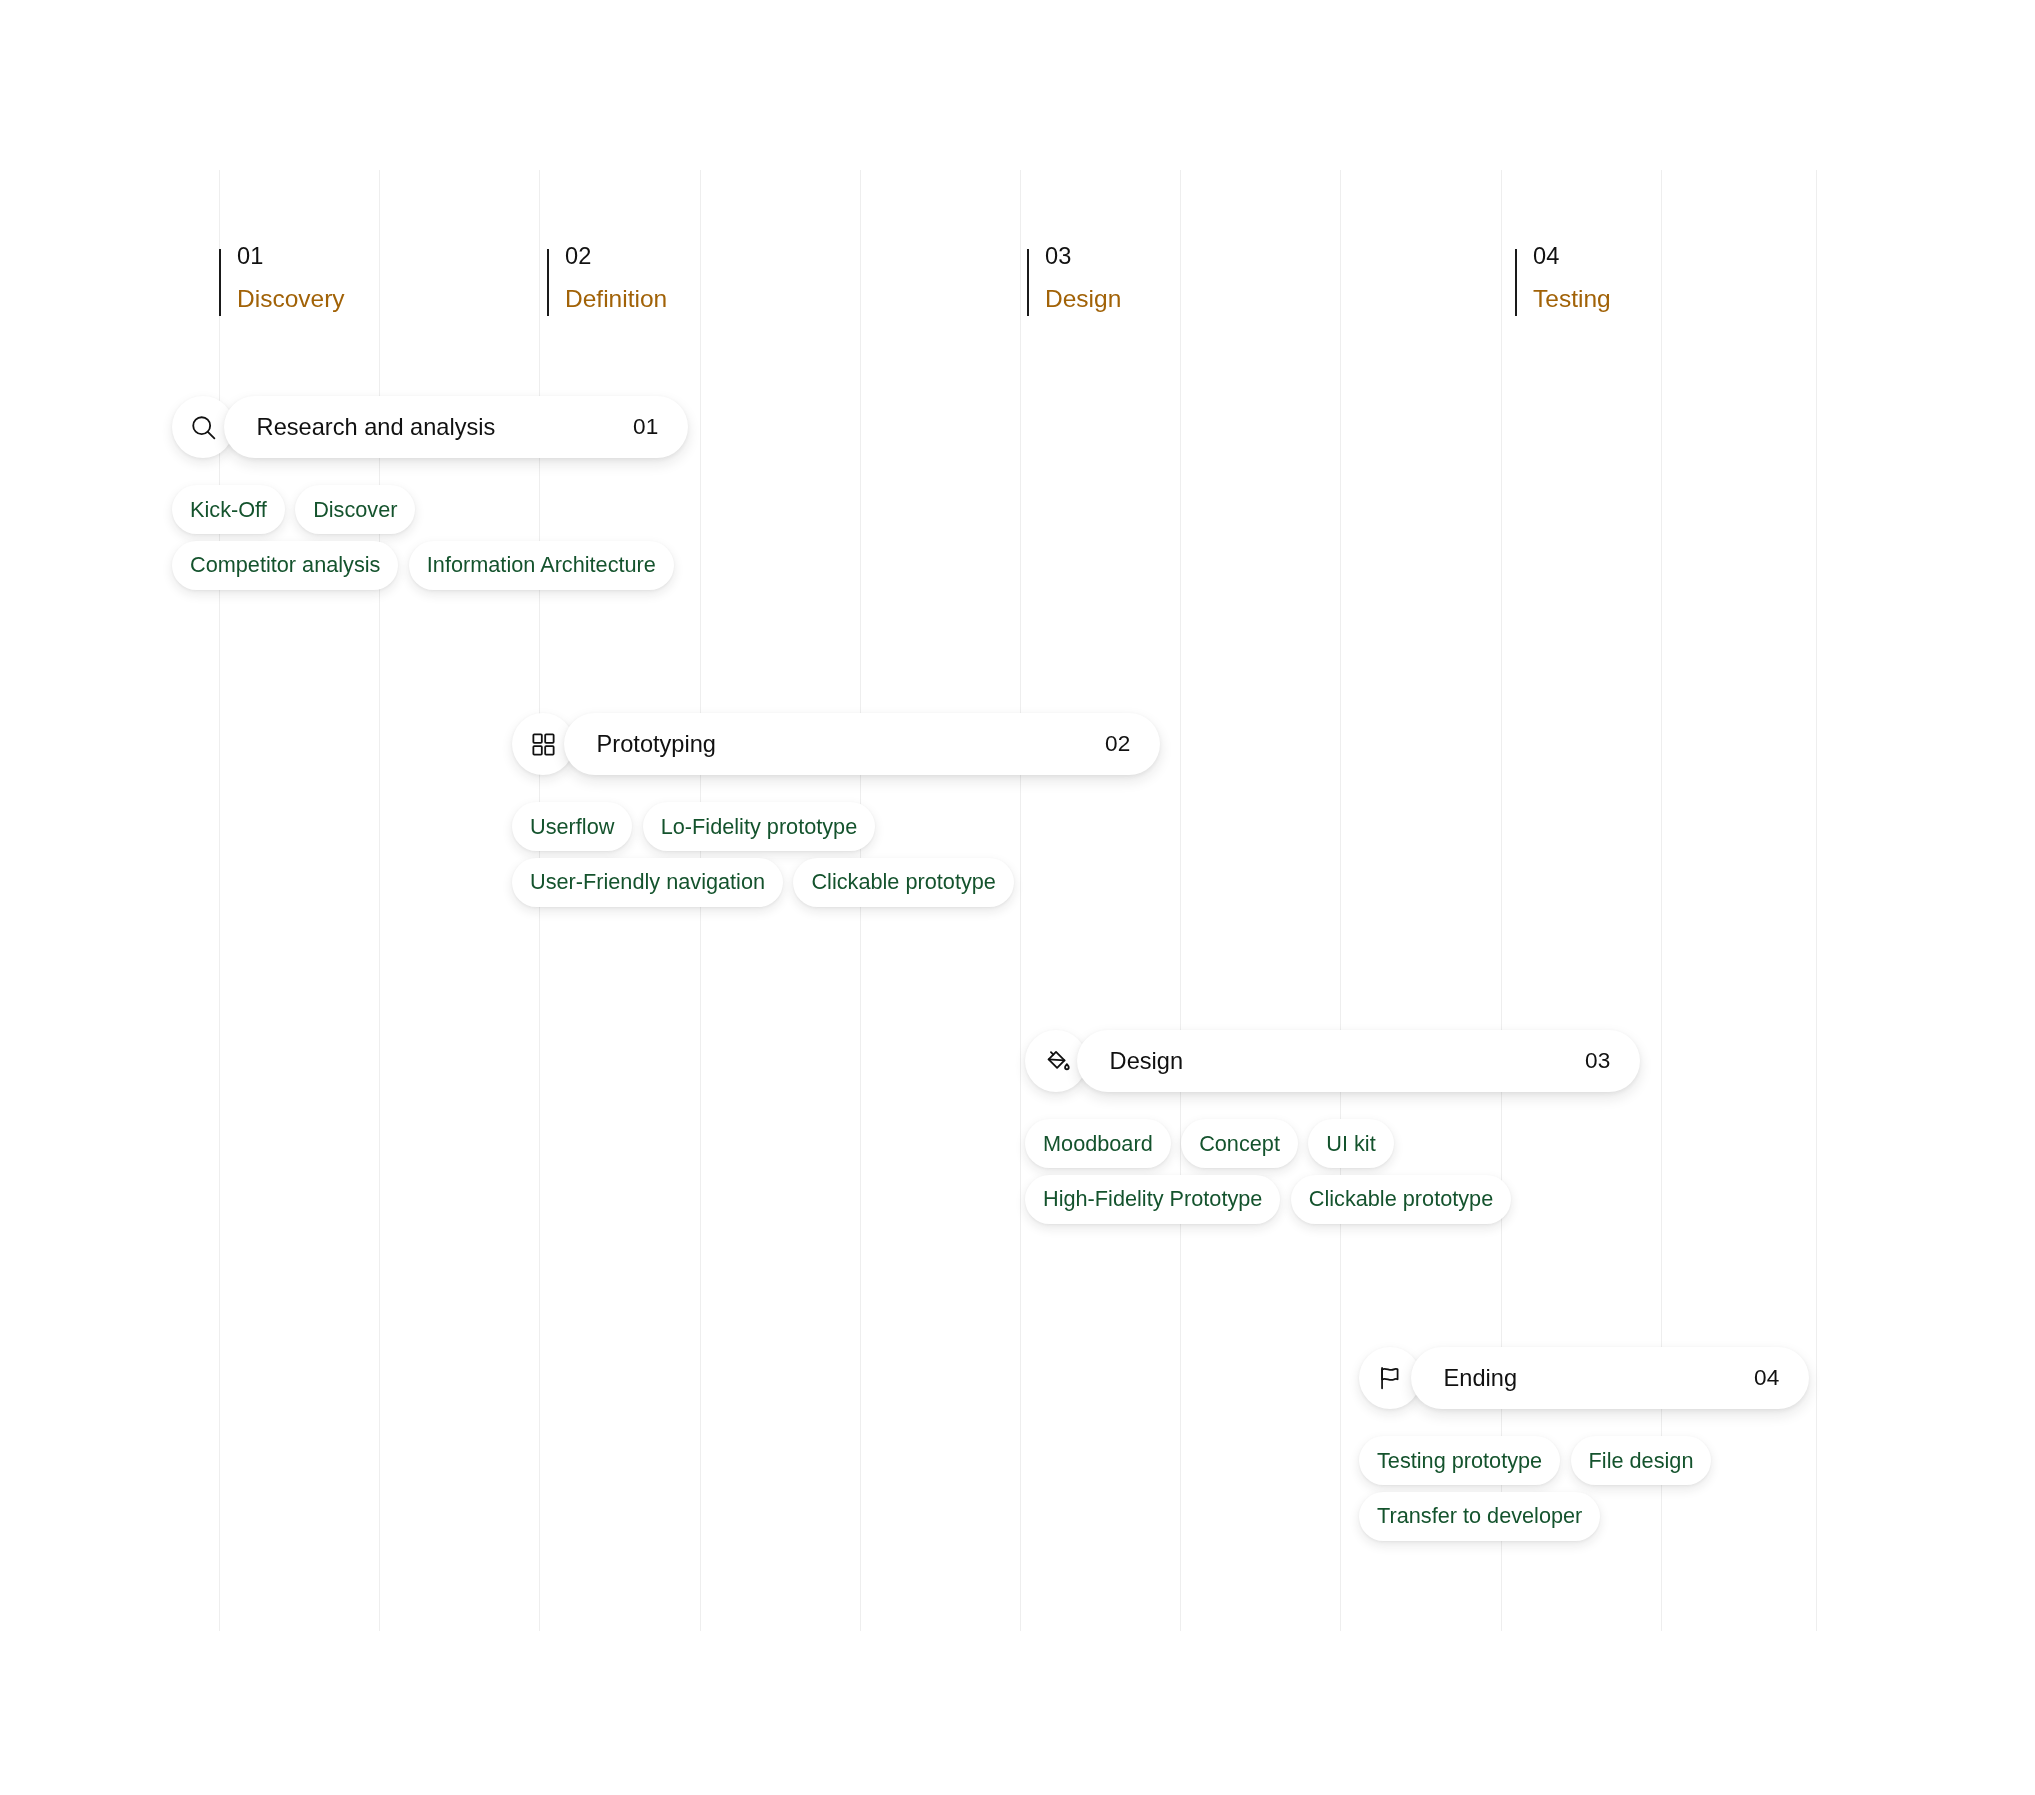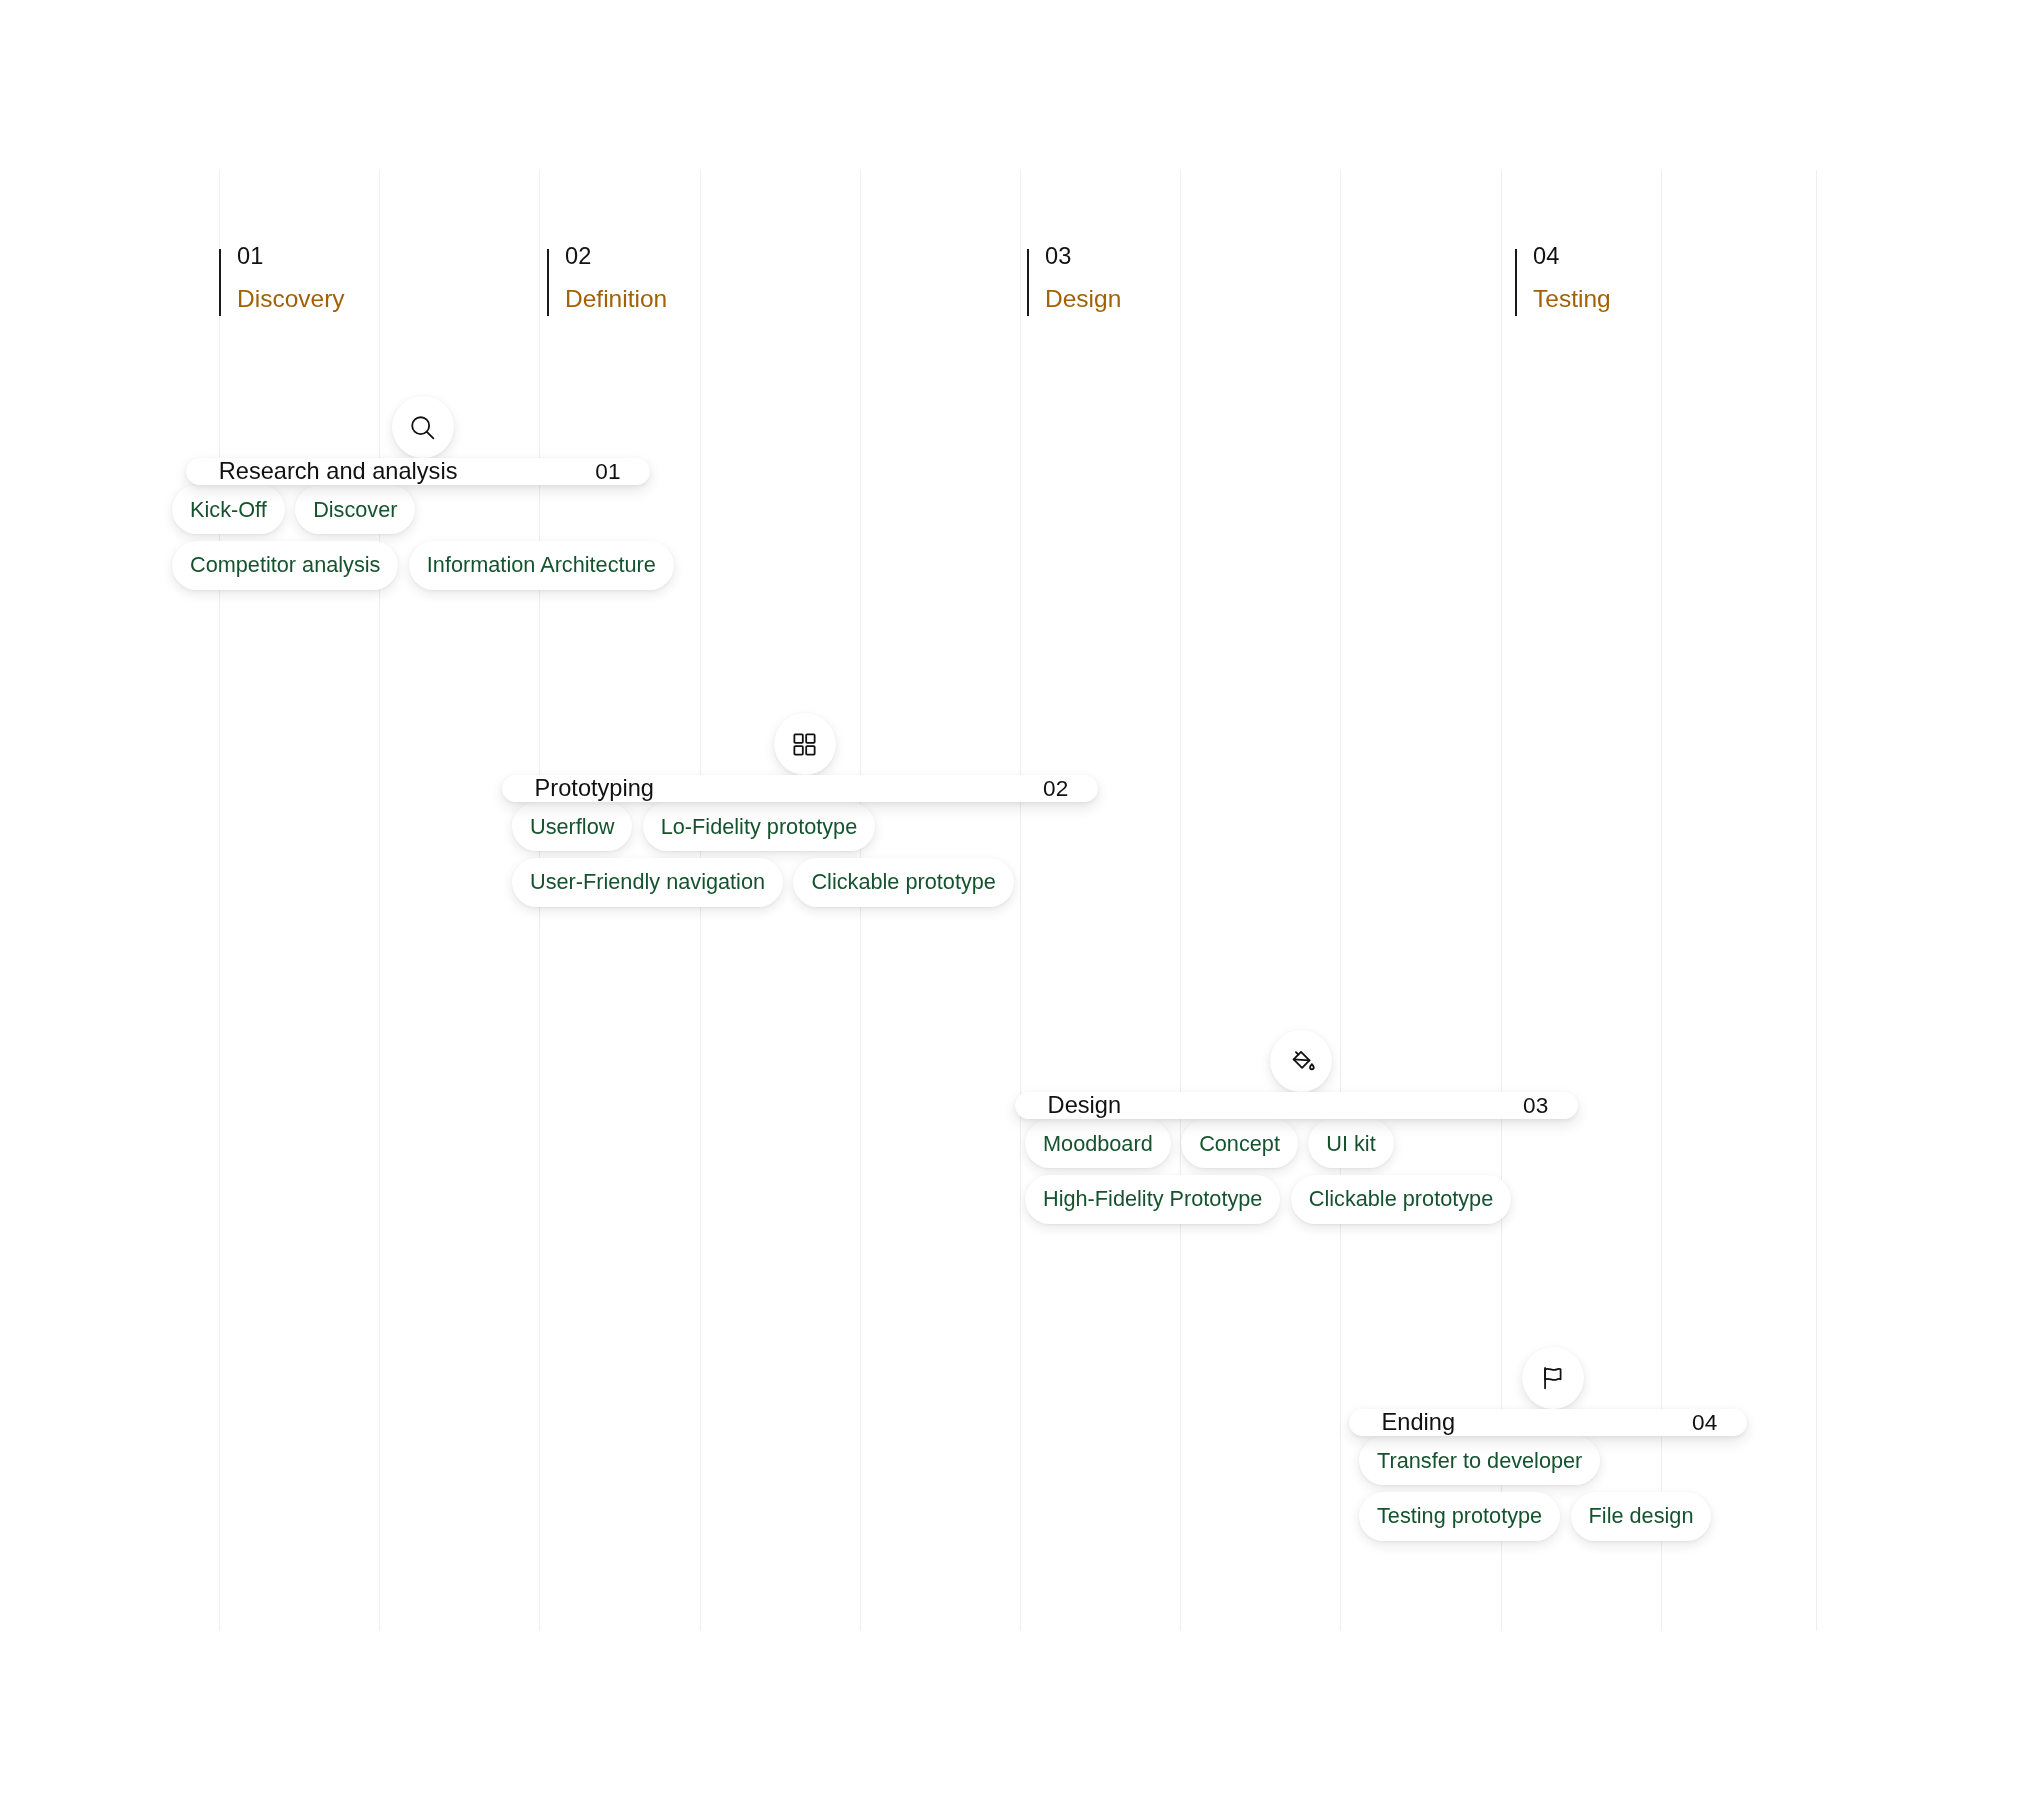--- a/index.html
+++ b/index.html
@@ -65,21 +65,20 @@
   }
 
   
   .phase { position: absolute; }
 
   .phase-bar {
     position: relative;
     display: flex;
     align-items: center;
     height: 0;
-    flex-direction: column;
   }
 
   .phase-icon {
     position: relative;
     z-index: 1;
     width: 62px;
     height: 62px;
     border-radius: 50%;
     background: #ffffff;
     box-shadow: 0 4.7px 12.2px rgba(25,25,25,0.10),
@@ -269,24 +268,24 @@
               <path d="M5.2 4.6c3.5-2 6.6 2 10.1 0 1.4-.8 2.3-.4 3.2-.1v8.6c-.9-.3-1.8-.7-3.2.1-3.5 2-6.6-2-10.1 0z"></path>
             </svg>
           </div>
           <div class="phase-card" style="width: 398px;">
             <span class="phase-title">Ending</span>
             <span class="phase-number">04</span>
           </div>
         </div>
         <div class="tag-rows">
           <div class="tag-row">
-            <span class="tag">Transfer to developer</span>
-          </div>
-          <div class="tag-row">
             <span class="tag">Testing prototype</span>
             <span class="tag">File design</span>
           </div>
+          <div class="tag-row">
+            <span class="tag">Transfer to developer</span>
+          </div>
         </div>
       </div>
     </div>
 
 </div>
 
 
 </body></html>

